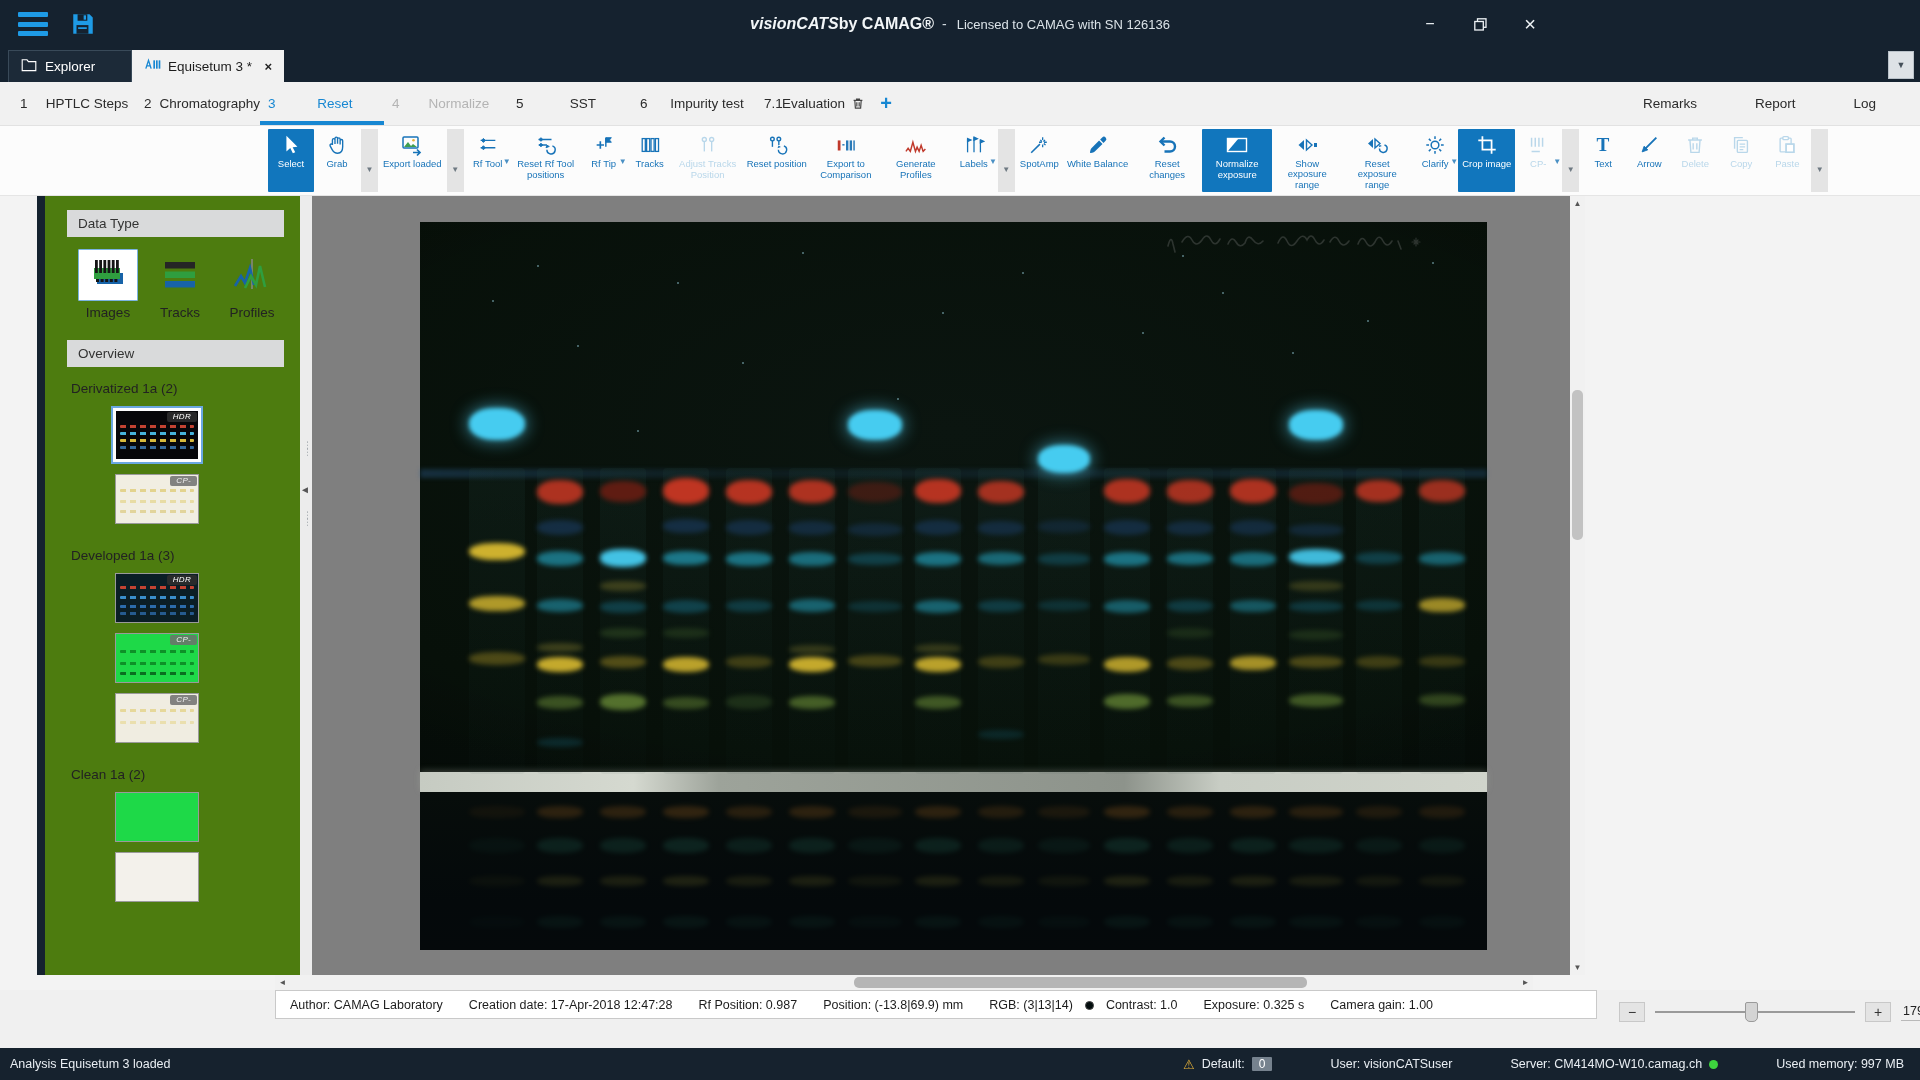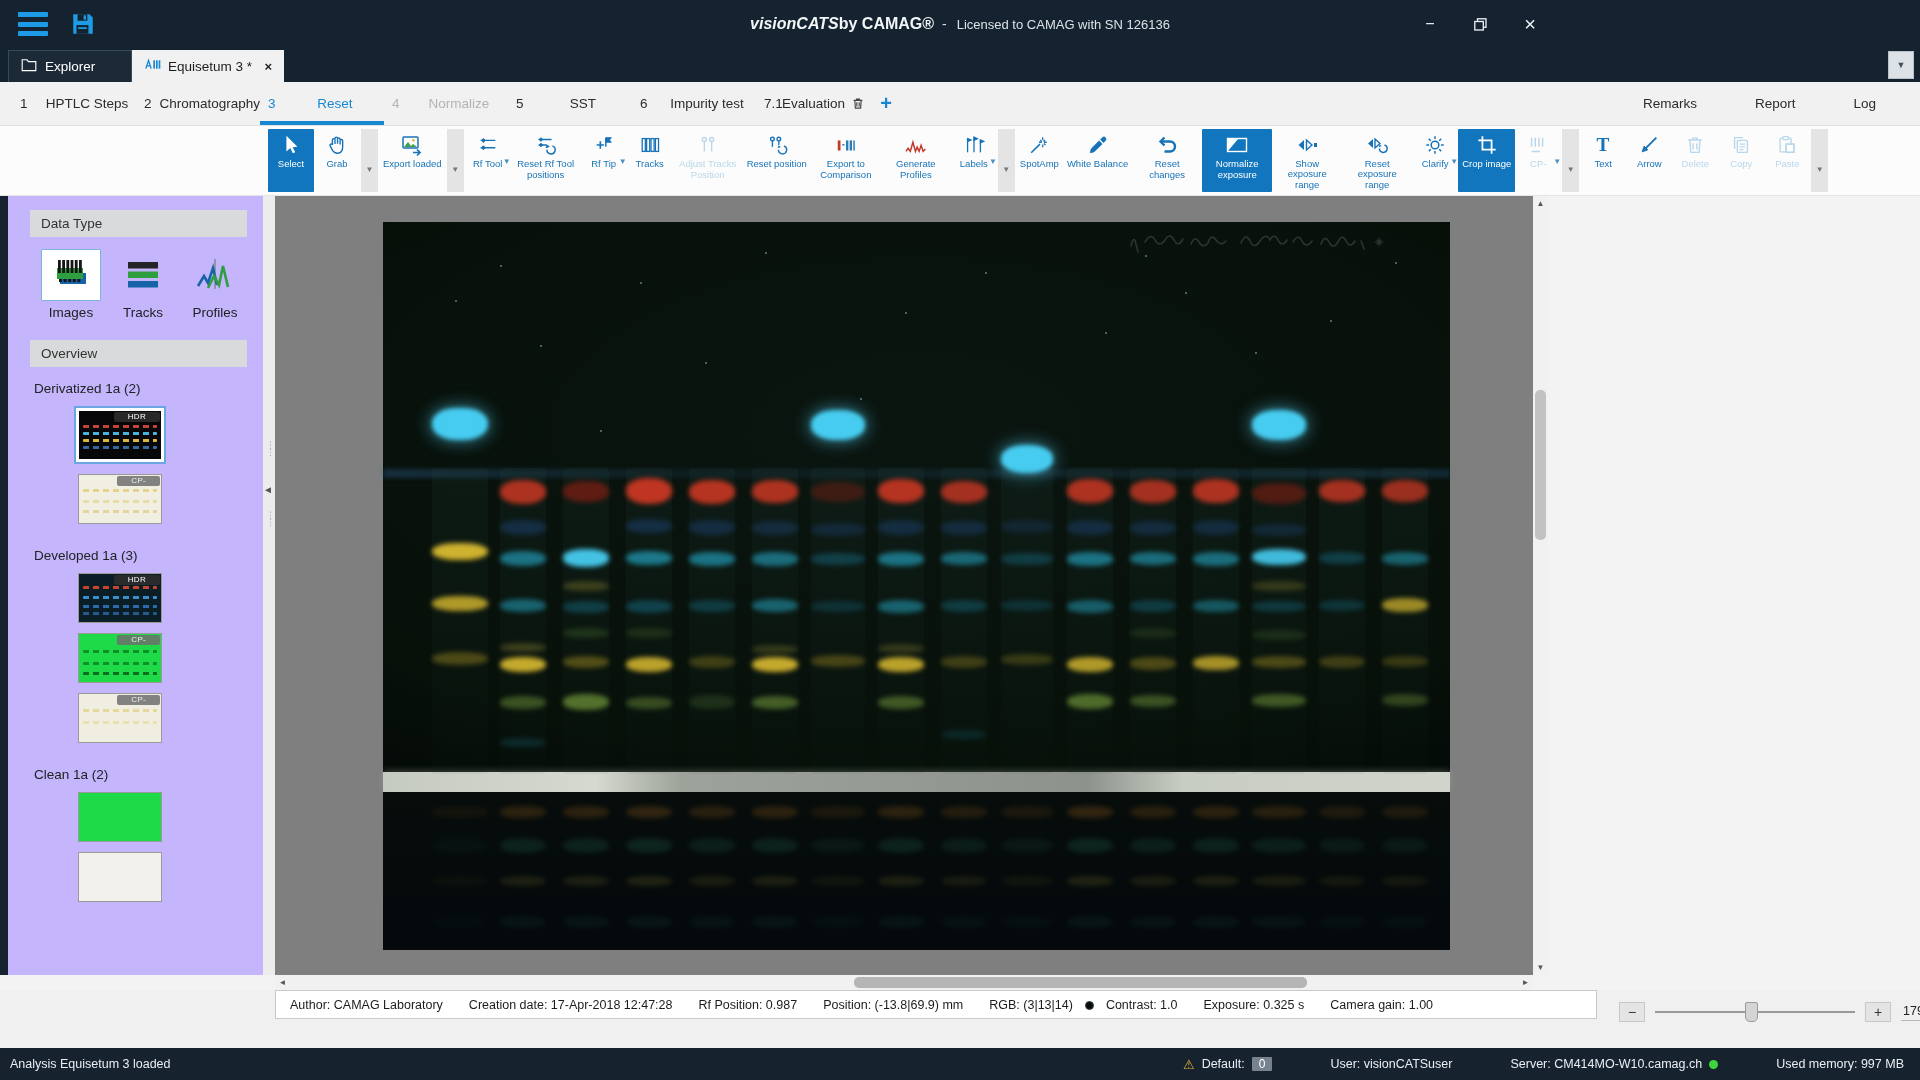--- a/index.html
+++ b/index.html
@@ -53,35 +53,35 @@
   .tb-btn.active .tb-lbl { color:#fff; }
   .tb-btn.disabled { color:#b9d7ea; cursor:default; }
   .tb-btn.disabled .tb-lbl { color:#b9d7ea; }
   .tb-btn .tb-chev { position:absolute; right:0px; top:28px; font-size:8px; color:#4a90c4; }
   .tb-sep { width:17px; background:#e4e4e4; margin:0 1px; display:flex; align-items:flex-end; justify-content:center; padding-bottom:18px; color:#6f7a83; font-size:8px; cursor:pointer; }
 
   
   .main { display:flex; height:779px; flex:0 0 779px; }
 
   
-  .sidebar { width:263px; flex:0 0 263px; background:#c4b5fd; border-left:8px solid #15222f; overflow:hidden; }
+  .sidebar { width:263px; flex:0 0 263px; background:#4d7c0f; border-left:8px solid #15222f; overflow:hidden;margin-left:37px; }
   .side-header { margin:14px 16px 0 22px; height:27px; background:#d9dadb; display:flex; align-items:center; padding-left:11px; font-size:13.5px; color:#333; }
   .dt-row { display:flex; gap:6px; padding:12px 0 6px 30px; }
   .dt-btn { width:66px; display:flex; flex-direction:column; align-items:center; cursor:pointer; }
   .dt-ico { width:60px; height:52px; display:grid; place-items:center; border:1px solid transparent; border-radius:1px; }
   .dt-btn.selected .dt-ico { background:#fff; border:1px solid #7ab3e0; }
   .dt-lbl { margin-top:4px; font-size:13.5px; color:#222; }
   .ov-tabs { display:flex; gap:10px; padding:12px 0 4px 30px; }
   .ov-tab { height:27px; display:flex; align-items:center; padding:0 15px; font-size:13.5px; color:#222; cursor:pointer; border:1px solid transparent; }
   .ov-tab.selected { background:#fff; border:1px solid #2d8cd4; }
   .ov-group-label { padding:14px 0 2px 26px; font-size:13.5px; color:#222; }
   .thumb { position:relative; width:84px; height:50px; margin:8px 0 10px 70px; cursor:pointer; border:1px solid #9a9a9a; }
   .thumb.selected { border:2px solid #6aa7e0; width:92px; height:58px; margin-left:66px; padding:3px; background:#fdfdfd; }
   .thumb-inner { position:relative; width:100%; height:100%; overflow:hidden; }
-  .badge { position:absolute; top:1px; right:1px; z-index:3; font-size:8px; line-height:10px; padding:0 14px; border-radius:2px; background:rgba(45,45,45,.88); color:#fff; letter-spacing:.3px; }
+  .badge { position:absolute; top:1px; right:1px; z-index:3; font-size:8px; line-height:10px; padding:0 6px; border-radius:2px; background:rgba(45,45,45,.88); color:#fff; letter-spacing:.3px;font-style:italic; }
   .badge.cp { background:rgba(110,110,110,.85); color:#f0f0f0; }
   .mr { position:absolute; left:5%; right:5%; height:3px; border-radius:1px; }
 
   
   .splitter { width:12px; flex:0 0 12px; background:#ececec; position:relative; cursor:col-resize; }
   .splitter .dots { position:absolute; left:3px; color:#9aa0a6; font-size:9px; line-height:7px; letter-spacing:0; }
   .splitter .collapse { position:absolute; left:0px; top:288px; color:#555; font-size:10px; cursor:pointer; }
 
   
   .canvas { width:1258px; flex:0 0 1258px; background:#7f7f7f; position:relative; overflow:hidden; }

